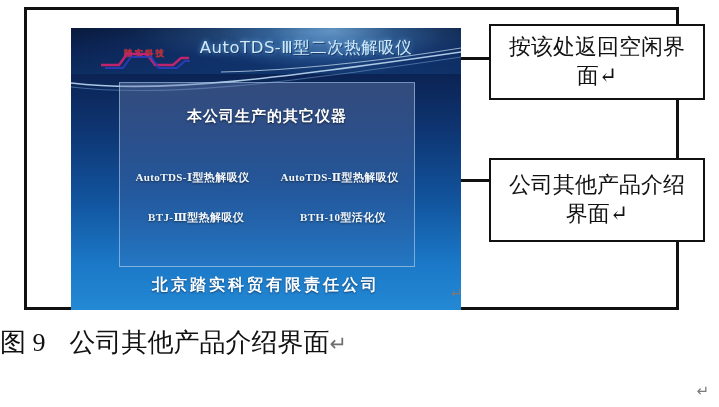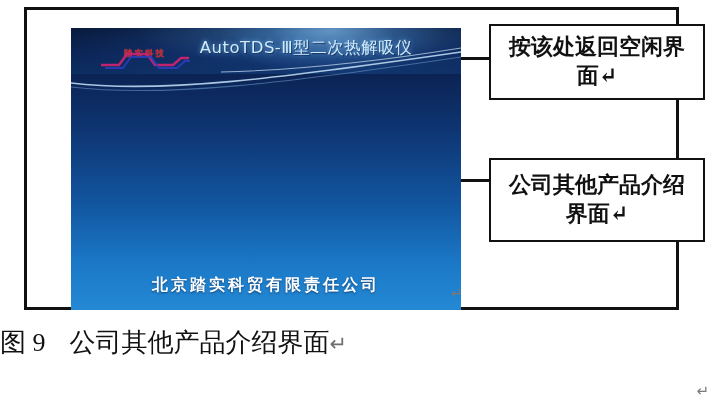--- a/index.html
+++ b/index.html
@@ -143,21 +143,20 @@
     display:flex;align-items:center;justify-content:center;
   }
   .callout-text{
     font-family:"Liberation Serif","DejaVu Serif",serif;
     font-size:22px;
     color:#111111;
     line-height:1.3;
     text-align:center;
     padding:0 8px;
     letter-spacing:0px;
-    font-weight:bold;
   }
   #callout-1{left:462px;top:14px;width:216px;height:76px;}
   #callout-2{left:462px;top:148px;width:216px;height:84px;}
 
   .connector{
     position:absolute;
     height:3px;background:#111111;
   }
   #connector-1{left:434px;top:47px;width:30px;}
   #connector-2{left:434px;top:169px;width:30px;}
@@ -207,20 +206,34 @@
 
       <div id="screen-title">AutoTDS-Ⅲ型二次热解吸仪</div>
     </div>
 
     <svg class="swoosh" viewBox="0 0 390 64" preserveAspectRatio="none">
       <path d="M0,55 C 90,66 210,50 390,24" fill="none" stroke="#bcd9f2" stroke-width="1.6" opacity=".9"></path>
       <path d="M0,59 C 95,70 215,55 390,29" fill="none" stroke="#6f9fd0" stroke-width="1.1" opacity=".55"></path>
       <path d="M150,44 C 230,42 310,33 390,20" fill="none" stroke="#cfe5f8" stroke-width="1.1" opacity=".7"></path>
     </svg>
 
+    <div id="info-panel">
+
+      <div id="panel-heading">本公司生产的其它仪器</div>
+
+      <div class="product-row" id="product-row-1">
+        <div class="product-item">AutoTDS-Ⅰ型热解吸仪</div>
+        <div class="product-item">AutoTDS-Ⅱ型热解吸仪</div>
+      </div>
+
+      <div class="product-row" id="product-row-2">
+        <div class="product-item">BTJ-Ⅲ型热解吸仪</div>
+        <div class="product-item">BTH-10型活化仪</div>
+      </div>
+    </div>
 
     <div id="screen-footer">
       <div id="company-name">北京踏实科贸有限责任公司</div>
     </div>
 
   </div>
 
   <div id="screen-return-mark">↵</div>
 
   <div class="connector" id="connector-1"></div>

